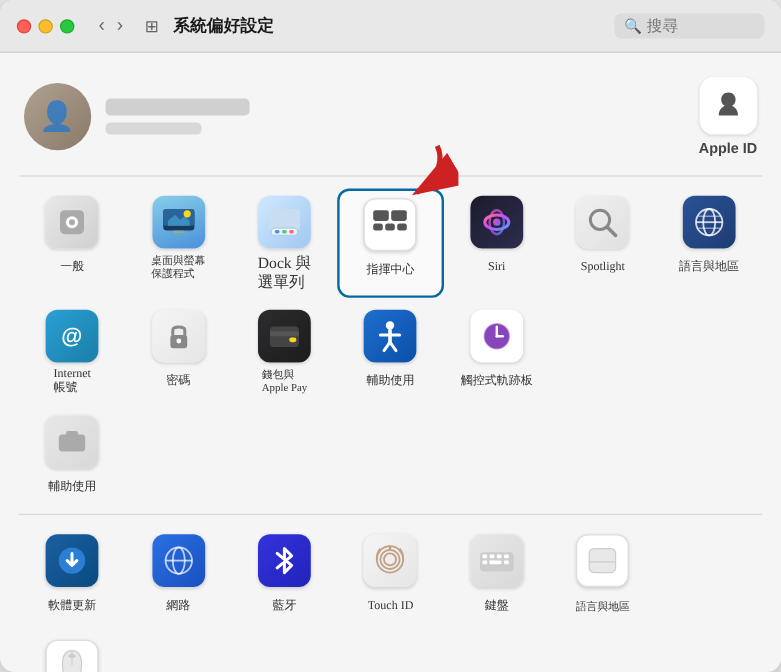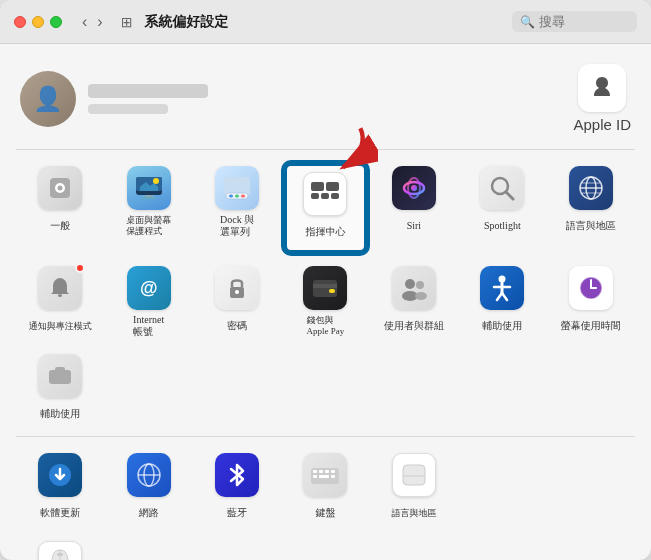--- a/index.html
+++ b/index.html
@@ -154,42 +154,43 @@
       height: 48px;
       border-radius: 12px;
       background: white;
       display: flex;
       align-items: center;
       justify-content: center;
       font-size: 22px;
       box-shadow: 0 1px 3px rgba(0,0,0,0.12);
     }
     .profile-icon-label {
-      font-size: 15px;
+      font-size: 12px;
       color: #444;
       text-align: right;
+      font-weight: bold;
     }
 
     
     .divider {
       height: 1px;
       background: #d8d8d8;
       margin: 2px 0 10px;
     }
     .grid-item {
       display: flex;
       flex-direction: column;
       align-items: center;
       padding: 6px 4px;
       border-radius: 8px;
       cursor: pointer;
       gap: 4px;
     }
     .grid-item.highlighted {
-      border: 6px solid #0369a1;
+      border: 2px solid #0369a1;
       border-radius: 10px;
       background: rgba(255,255,255,0.5);
     }
     .icon-box {
       width: 44px;
       height: 44px;
       border-radius: 10px;
       display: flex;
       align-items: center;
       justify-content: center;
@@ -311,21 +312,21 @@
       <div class="grid-item">
         <div class="icon-box" style="background:linear-gradient(135deg,#d0e8ff,#a0c8f0);">
           <svg width="30" height="26" viewBox="0 0 30 26">
             <rect x="2" y="2" width="26" height="18" rx="3" fill="#c8ddf0"></rect>
             <rect x="4" y="18" width="22" height="6" rx="3" fill="rgba(255,255,255,0.7)" stroke="rgba(150,180,220,0.5)" stroke-width="1"></rect>
             <rect x="7" y="19.5" width="4" height="3" rx="1.5" fill="#4a90e2"></rect>
             <rect x="13" y="19.5" width="4" height="3" rx="1.5" fill="#50c878"></rect>
             <rect x="19" y="19.5" width="4" height="3" rx="1.5" fill="#ff6b6b"></rect>
           </svg>
         </div>
-        <span class="item-label" style="font-size:10px;">Dock 與<br>選單列</span>
+        <span class="item-label" style="font-size:13px;">Dock 與<br>選單列</span>
       </div>
 
       <div class="grid-item highlighted arrow-container" style="position:relative;">
 
         <svg class="red-arrow" viewBox="0 0 80 60" style="position:absolute;top:-42px;right:-14px;width:70px;height:52px;">
           <defs>
             <marker id="arrowhead" markerWidth="10" markerHeight="7" refX="9" refY="3.5" orient="auto">
               <polygon points="0 0, 10 3.5, 0 7" fill="#cc2222"></polygon>
             </marker>
           </defs>
@@ -380,30 +381,20 @@
             <line x1="5" y1="9" x2="23" y2="9" stroke="white" stroke-width="1" opacity="0.6"></line>
             <line x1="5" y1="19" x2="23" y2="19" stroke="white" stroke-width="1" opacity="0.6"></line>
           </svg>
         </div>
         <span class="item-label">語言與地區</span>
       </div>
     </div>
 
     <div style="display:grid; grid-template-columns: repeat(7,1fr); margin-bottom:4px;">
 
-      <div class="grid-item">
-        <div class="icon-box" style="background:linear-gradient(135deg,#e8e8e8,#d8d8d8);">
-          <div class="notification-badge"></div>
-          <svg width="26" height="28" viewBox="0 0 26 28">
-            <path d="M13 2 C13 2, 13 2, 13 2 L13 4 C9 4.5, 6 7.5, 6 12 L6 18 L4 20 L22 20 L20 18 L20 12 C20 7.5 17 4.5 13 4 L13 2 Z" fill="#888"></path>
-            <rect x="11" y="20" width="4" height="3" rx="2" fill="#888"></rect>
-          </svg>
-        </div>
-        <span class="item-label" style="font-size:9px;">通知與專注模式</span>
-      </div>
 
       <div class="grid-item">
         <div class="icon-box" style="background:linear-gradient(135deg,#2a9fd6,#1a7fa6);">
           <svg width="28" height="28" viewBox="0 0 28 28">
             <text x="5" y="20" font-size="18" font-weight="bold" fill="white" font-family="Arial">@</text>
           </svg>
         </div>
         <span class="item-label" style="font-size:10px;">Internet<br>帳號</span>
       </div>
 
@@ -422,31 +413,20 @@
         <div class="icon-box" style="background:linear-gradient(135deg,#2c2c2e,#1c1c1e);">
           <svg width="28" height="26" viewBox="0 0 28 26">
             <rect x="2" y="5" width="24" height="17" rx="3" fill="#444"></rect>
             <rect x="2" y="9" width="24" height="4" fill="#555"></rect>
             <rect x="18" y="14" width="6" height="4" rx="2" fill="#f9d71c"></rect>
           </svg>
         </div>
         <span class="item-label" style="font-size:9px;">錢包與<br>Apple Pay</span>
       </div>
 
-      <div class="grid-item">
-        <div class="icon-box" style="background:linear-gradient(135deg,#e8e8e8,#d8d8d8);">
-          <svg width="30" height="26" viewBox="0 0 30 26">
-            <circle cx="11" cy="9" r="5" fill="#888"></circle>
-            <ellipse cx="11" cy="21" rx="8" ry="5" fill="#888"></ellipse>
-            <circle cx="21" cy="10" r="4" fill="#aaa"></circle>
-            <ellipse cx="22" cy="21" rx="6" ry="4" fill="#aaa"></ellipse>
-          </svg>
-        </div>
-        <span class="item-label">使用者與群組</span>
-      </div>
 
       <div class="grid-item">
         <div class="icon-box" style="background:linear-gradient(135deg,#1e6fcd,#0a4fa8);">
           <svg width="26" height="28" viewBox="0 0 26 28">
             <circle cx="13" cy="5" r="3.5" fill="white"></circle>
             <line x1="13" y1="9" x2="13" y2="19" stroke="white" stroke-width="3" stroke-linecap="round"></line>
             <line x1="5" y1="13" x2="21" y2="13" stroke="white" stroke-width="2.5" stroke-linecap="round"></line>
             <line x1="13" y1="19" x2="8" y2="26" stroke="white" stroke-width="2.5" stroke-linecap="round"></line>
             <line x1="13" y1="19" x2="18" y2="26" stroke="white" stroke-width="2.5" stroke-linecap="round"></line>
           </svg>
@@ -456,21 +436,21 @@
 
       <div class="grid-item">
         <div class="icon-box" style="background:linear-gradient(135deg,#7030a0,#5020808);">
           <svg width="28" height="28" viewBox="0 0 28 28">
             <circle cx="14" cy="14" r="11" fill="#8844bb"></circle>
             <circle cx="14" cy="14" r="11" fill="none" stroke="white" stroke-width="1.5" opacity="0.5"></circle>
             <line x1="14" y1="14" x2="14" y2="6" stroke="white" stroke-width="2" stroke-linecap="round"></line>
             <line x1="14" y1="14" x2="19" y2="14" stroke="white" stroke-width="2" stroke-linecap="round"></line>
           </svg>
         </div>
-        <span class="item-label">螢幕使用時間</span>
+        <span class="item-label">觸控式軌跡板</span>
       </div>
     </div>
 
     <div style="display:grid; grid-template-columns: repeat(7,1fr); margin-bottom:4px;">
 
       <div class="grid-item">
         <div class="icon-box" style="background:linear-gradient(135deg,#e8e8e8,#d8d8d8);">
           <svg width="28" height="28" viewBox="0 0 28 28">
             <rect x="3" y="8" width="22" height="14" rx="3" fill="#aaa"></rect>
             <rect x="9" y="5" width="10" height="6" rx="2" fill="#aaa"></rect>
@@ -515,20 +495,33 @@
       <div class="grid-item">
         <div class="icon-box" style="background:linear-gradient(135deg,#3333dd,#2222bb);">
           <svg width="22" height="28" viewBox="0 0 22 28">
             <path d="M 5 8 L 17 18 L 11 24 L 11 4 L 17 10 L 5 20" stroke="white" stroke-width="2.5" fill="none" stroke-linecap="round" stroke-linejoin="round"></path>
           </svg>
         </div>
         <span class="item-label">藍牙</span>
       </div>
 
 
+      <div class="grid-item">
+        <div class="icon-box" style="background:linear-gradient(135deg,#f5f5f5,#e5e5e5);">
+          <svg width="28" height="30" viewBox="0 0 28 30">
+            <circle cx="14" cy="14" r="11" fill="none" stroke="#c0a080" stroke-width="1.5"></circle>
+            <circle cx="14" cy="14" r="8" fill="none" stroke="#c0a080" stroke-width="1.5"></circle>
+            <circle cx="14" cy="14" r="5" fill="none" stroke="#c0a080" stroke-width="1.5"></circle>
+            <line x1="14" y1="3" x2="14" y2="6" stroke="#c0a080" stroke-width="2"></line>
+            <path d="M 6 5 C 4 7, 3 10, 3 14" stroke="#c0a080" stroke-width="1.5" fill="none"></path>
+            <path d="M 22 5 C 24 7, 25 10, 25 14" stroke="#c0a080" stroke-width="1.5" fill="none"></path>
+          </svg>
+        </div>
+        <span class="item-label">Touch ID</span>
+      </div>
 
       <div class="grid-item">
         <div class="icon-box" style="background:linear-gradient(135deg,#e8e8e8,#d8d8d8);">
           <svg width="32" height="24" viewBox="0 0 32 24">
             <rect x="2" y="5" width="28" height="16" rx="3" fill="#ccc"></rect>
             <rect x="4" y="7" width="4" height="3" rx="1" fill="white"></rect>
             <rect x="10" y="7" width="4" height="3" rx="1" fill="white"></rect>
             <rect x="16" y="7" width="4" height="3" rx="1" fill="white"></rect>
             <rect x="22" y="7" width="4" height="3" rx="1" fill="white"></rect>
             <rect x="4" y="12" width="4" height="3" rx="1" fill="white"></rect>

